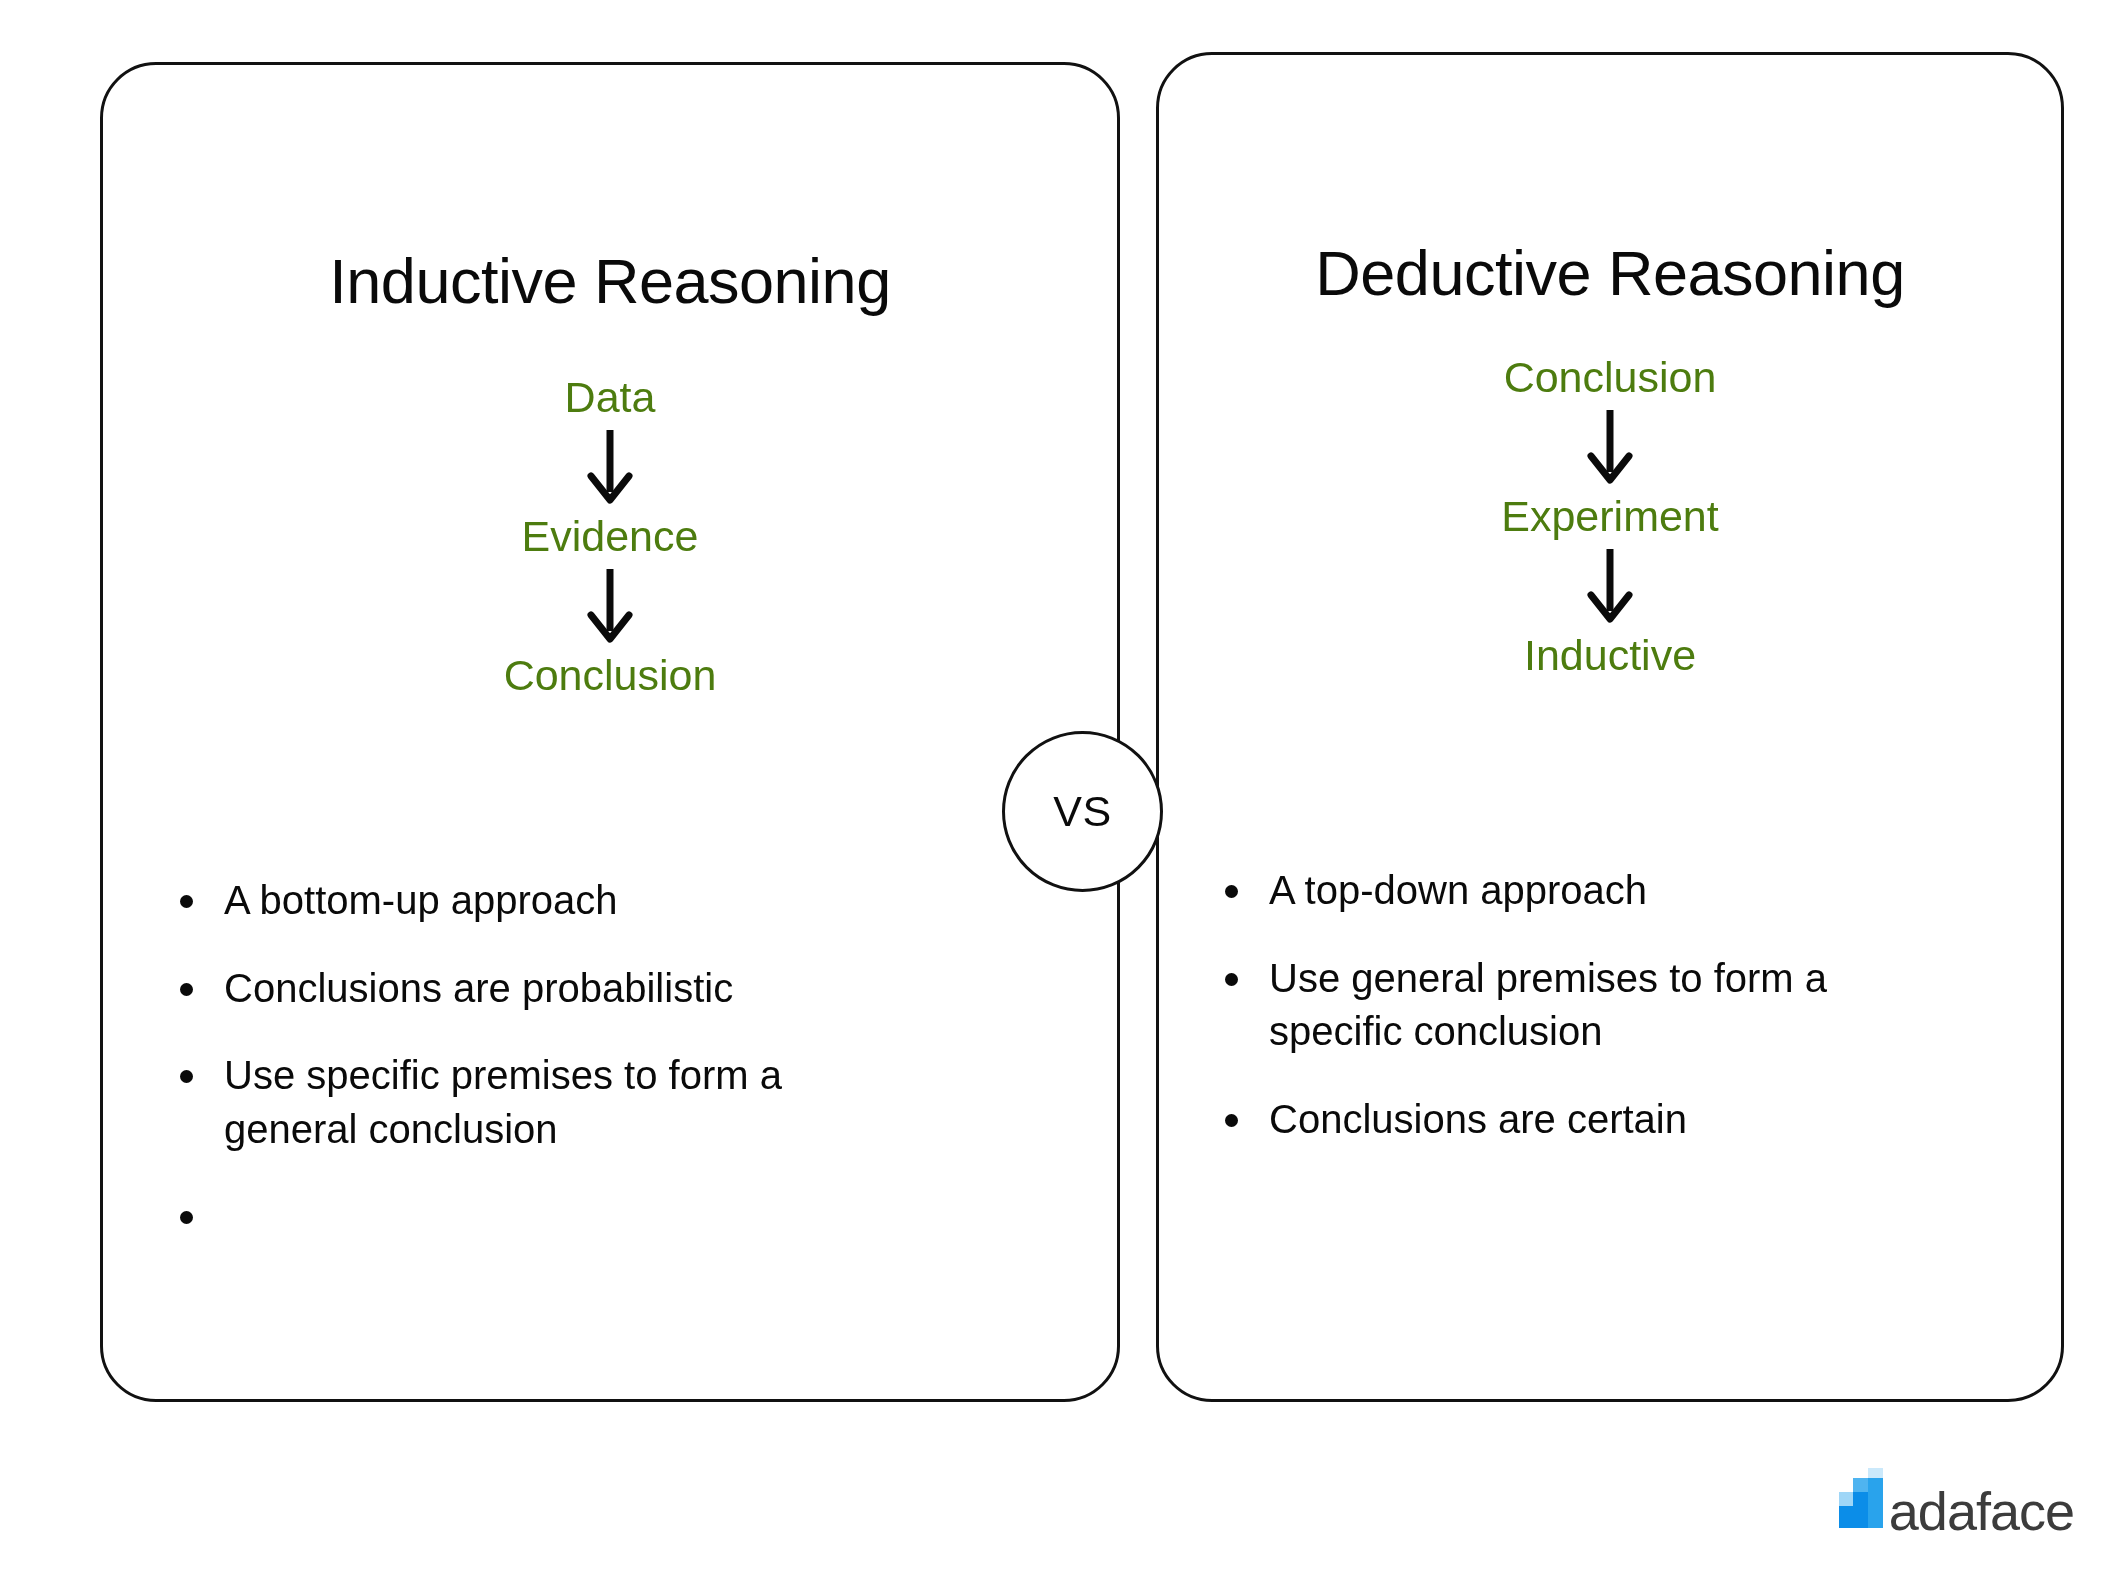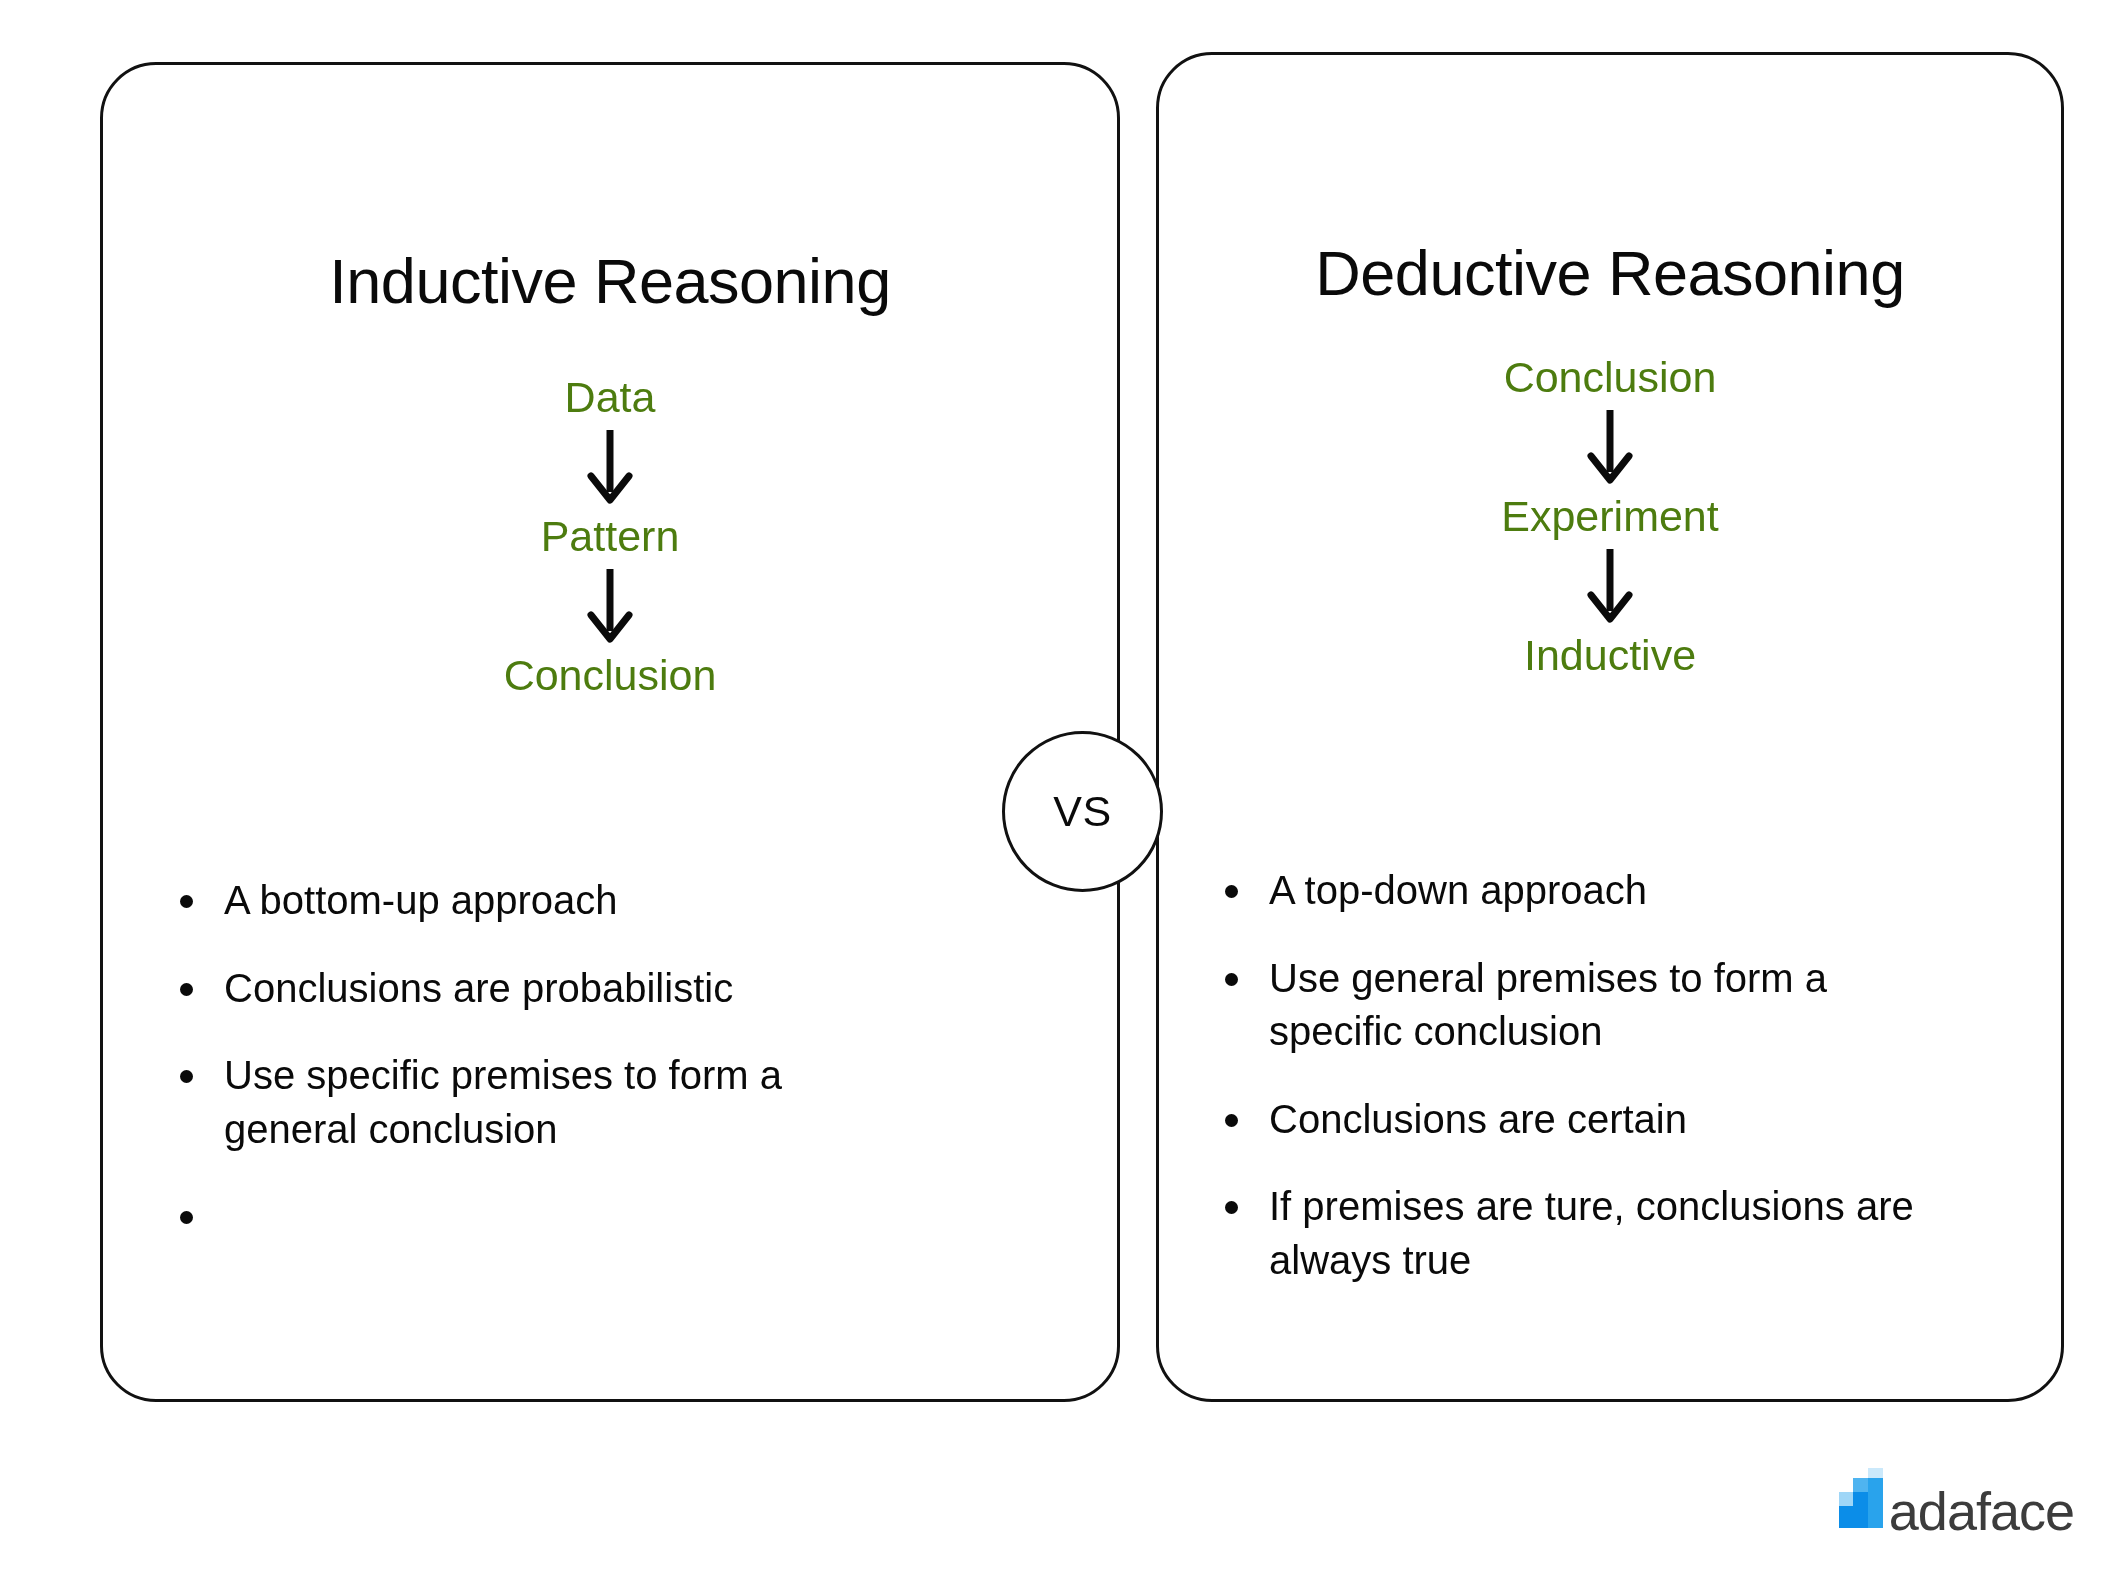--- a/index.html
+++ b/index.html
@@ -154,21 +154,21 @@
     <h2 class="card-title" id="title-left">Inductive Reasoning</h2>
 
     <div class="flow" id="flow-left">
       <div class="flow-node">Data</div>
       <span class="flow-arrow">
         <svg width="54" height="84" viewBox="0 0 54 84" aria-hidden="true">
           <path d="M27 4 L27 66" stroke="#0a0a0a" stroke-width="7" stroke-linecap="butt" fill="none"></path>
           <path d="M8 50 L27 74 L46 50" stroke="#0a0a0a" stroke-width="7" fill="none" stroke-linecap="round" stroke-linejoin="round"></path>
         </svg>
       </span>
-      <div class="flow-node">Pattern</div>
+      <div class="flow-node">Evidence</div>
       <span class="flow-arrow">
         <svg width="54" height="84" viewBox="0 0 54 84" aria-hidden="true">
           <path d="M27 4 L27 66" stroke="#0a0a0a" stroke-width="7" stroke-linecap="butt" fill="none"></path>
           <path d="M8 50 L27 74 L46 50" stroke="#0a0a0a" stroke-width="7" fill="none" stroke-linecap="round" stroke-linejoin="round"></path>
         </svg>
       </span>
       <div class="flow-node">Conclusion</div>
     </div>
   </section>
 
@@ -217,24 +217,20 @@
       <span class="bullet-dot"></span>
       <span>A top-down approach</span>
     </li>
     <li class="bullet-item">
       <span class="bullet-dot"></span>
       <span>Use general premises to form a specific conclusion</span>
     </li>
     <li class="bullet-item">
       <span class="bullet-dot"></span>
       <span>Conclusions are certain</span>
-    </li>
-    <li class="bullet-item">
-      <span class="bullet-dot"></span>
-      <span>If premises are ture, conclusions are always true</span>
     </li>
   </ul>
 
   <div id="vs-badge">
     <span id="vs-label">VS</span>
   </div>
 
   <div id="logo">
     <span id="logo-mark">
       <i class="lm6"></i>

